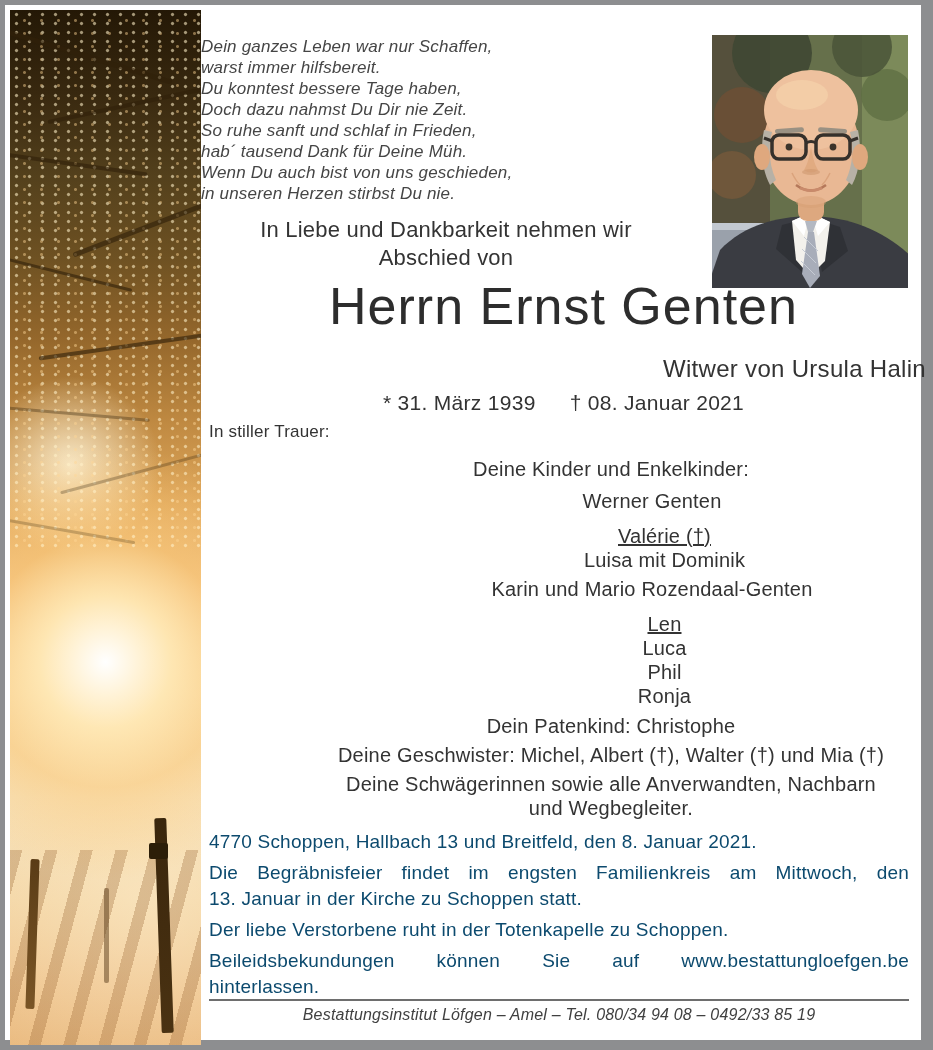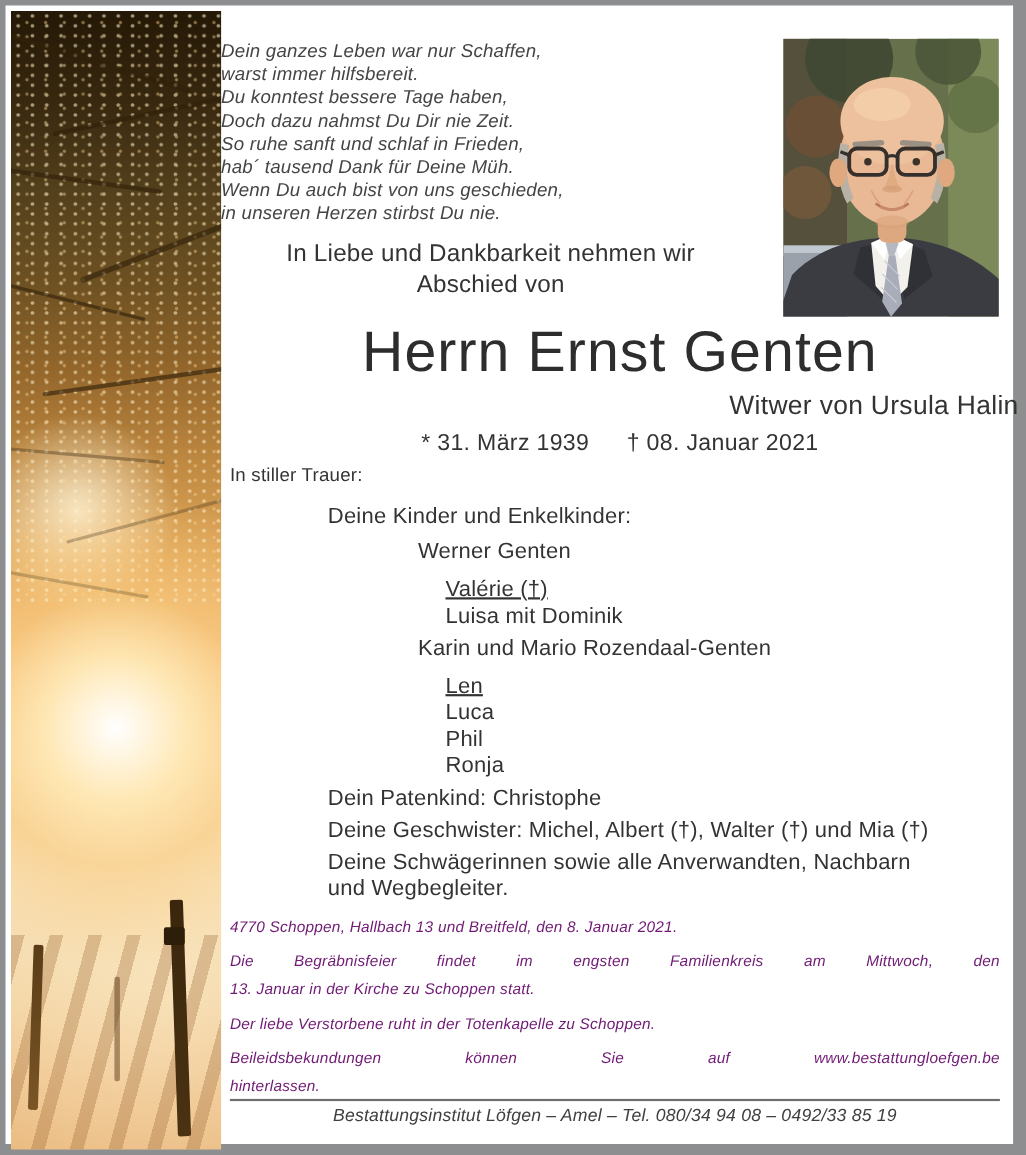--- a/index.html
+++ b/index.html
@@ -39,35 +39,35 @@
 
   
   .portrait{position:absolute;left:707px;top:30px;width:196px;height:253px;overflow:hidden;}
   .portrait svg{display:block;width:100%;height:100%;}
 
   
   .poem{position:absolute;left:196px;top:31px;width:490px;
         font-style:italic;font-size:17px;line-height:21px;color:#454545;letter-spacing:.2px;}
   .intro{position:absolute;left:196px;top:211px;width:490px;text-align:center;
          font-size:22px;line-height:28px;color:#333;letter-spacing:.2px;}
-  .name{position:absolute;left:196px;top:286px;width:725px;text-align:center;
+  .name{position:absolute;left:196px;top:272px;width:725px;text-align:center;
         font-size:52px;line-height:58px;color:#2d2d2d;letter-spacing:1px;}
   .relation{position:absolute;left:196px;top:350px;width:725px;text-align:right;
         font-size:24px;color:#333;letter-spacing:.3px;}
   .dates{position:absolute;left:196px;top:386px;width:725px;text-align:center;
         font-size:21px;color:#333;letter-spacing:.3px;}
   .dates .gap{display:inline-block;width:34px;}
   .trauer{position:absolute;left:204px;top:417px;font-size:17px;color:#333;letter-spacing:.2px;}
   .mourners{position:absolute;left:293px;top:452px;width:626px;font-size:20px;line-height:24px;color:#333;letter-spacing:.2px;}
-  .mourners div{white-space:nowrap;}
+  .mourners div{white-space:nowrap;text-align:center;}
   .ind1{margin-left:0;}
   .ind2{margin-left:82px;}
   .ind3{margin-left:107px;}
   .mt8{margin-top:8px;} .mt5{margin-top:5px;} .mt1{margin-top:11px;text-decoration:underline;} .mt6{margin-top:6px;}
-  .notices{position:absolute;left:204px;top:824px;width:700px;font-size:14px;line-height:26px;color:#701a75;letter-spacing:.2px;font-style:italic;}
+  .notices{position:absolute;left:204px;top:824px;width:700px;font-size:19px;line-height:26px;color:#0c4a6e;letter-spacing:.2px;}
   .jline{text-align:justify;text-align-last:justify;}
   .nmt{margin-top:5px;}
   .rule{position:absolute;left:204px;top:994px;width:700px;height:2px;background:#6e6e6e;}
   .footerline{position:absolute;left:204px;top:1001px;width:700px;text-align:center;
         font-style:italic;font-size:16px;color:#404040;letter-spacing:.2px;}
 </style>
 </head>
 <body>
 
 <div id="page">

